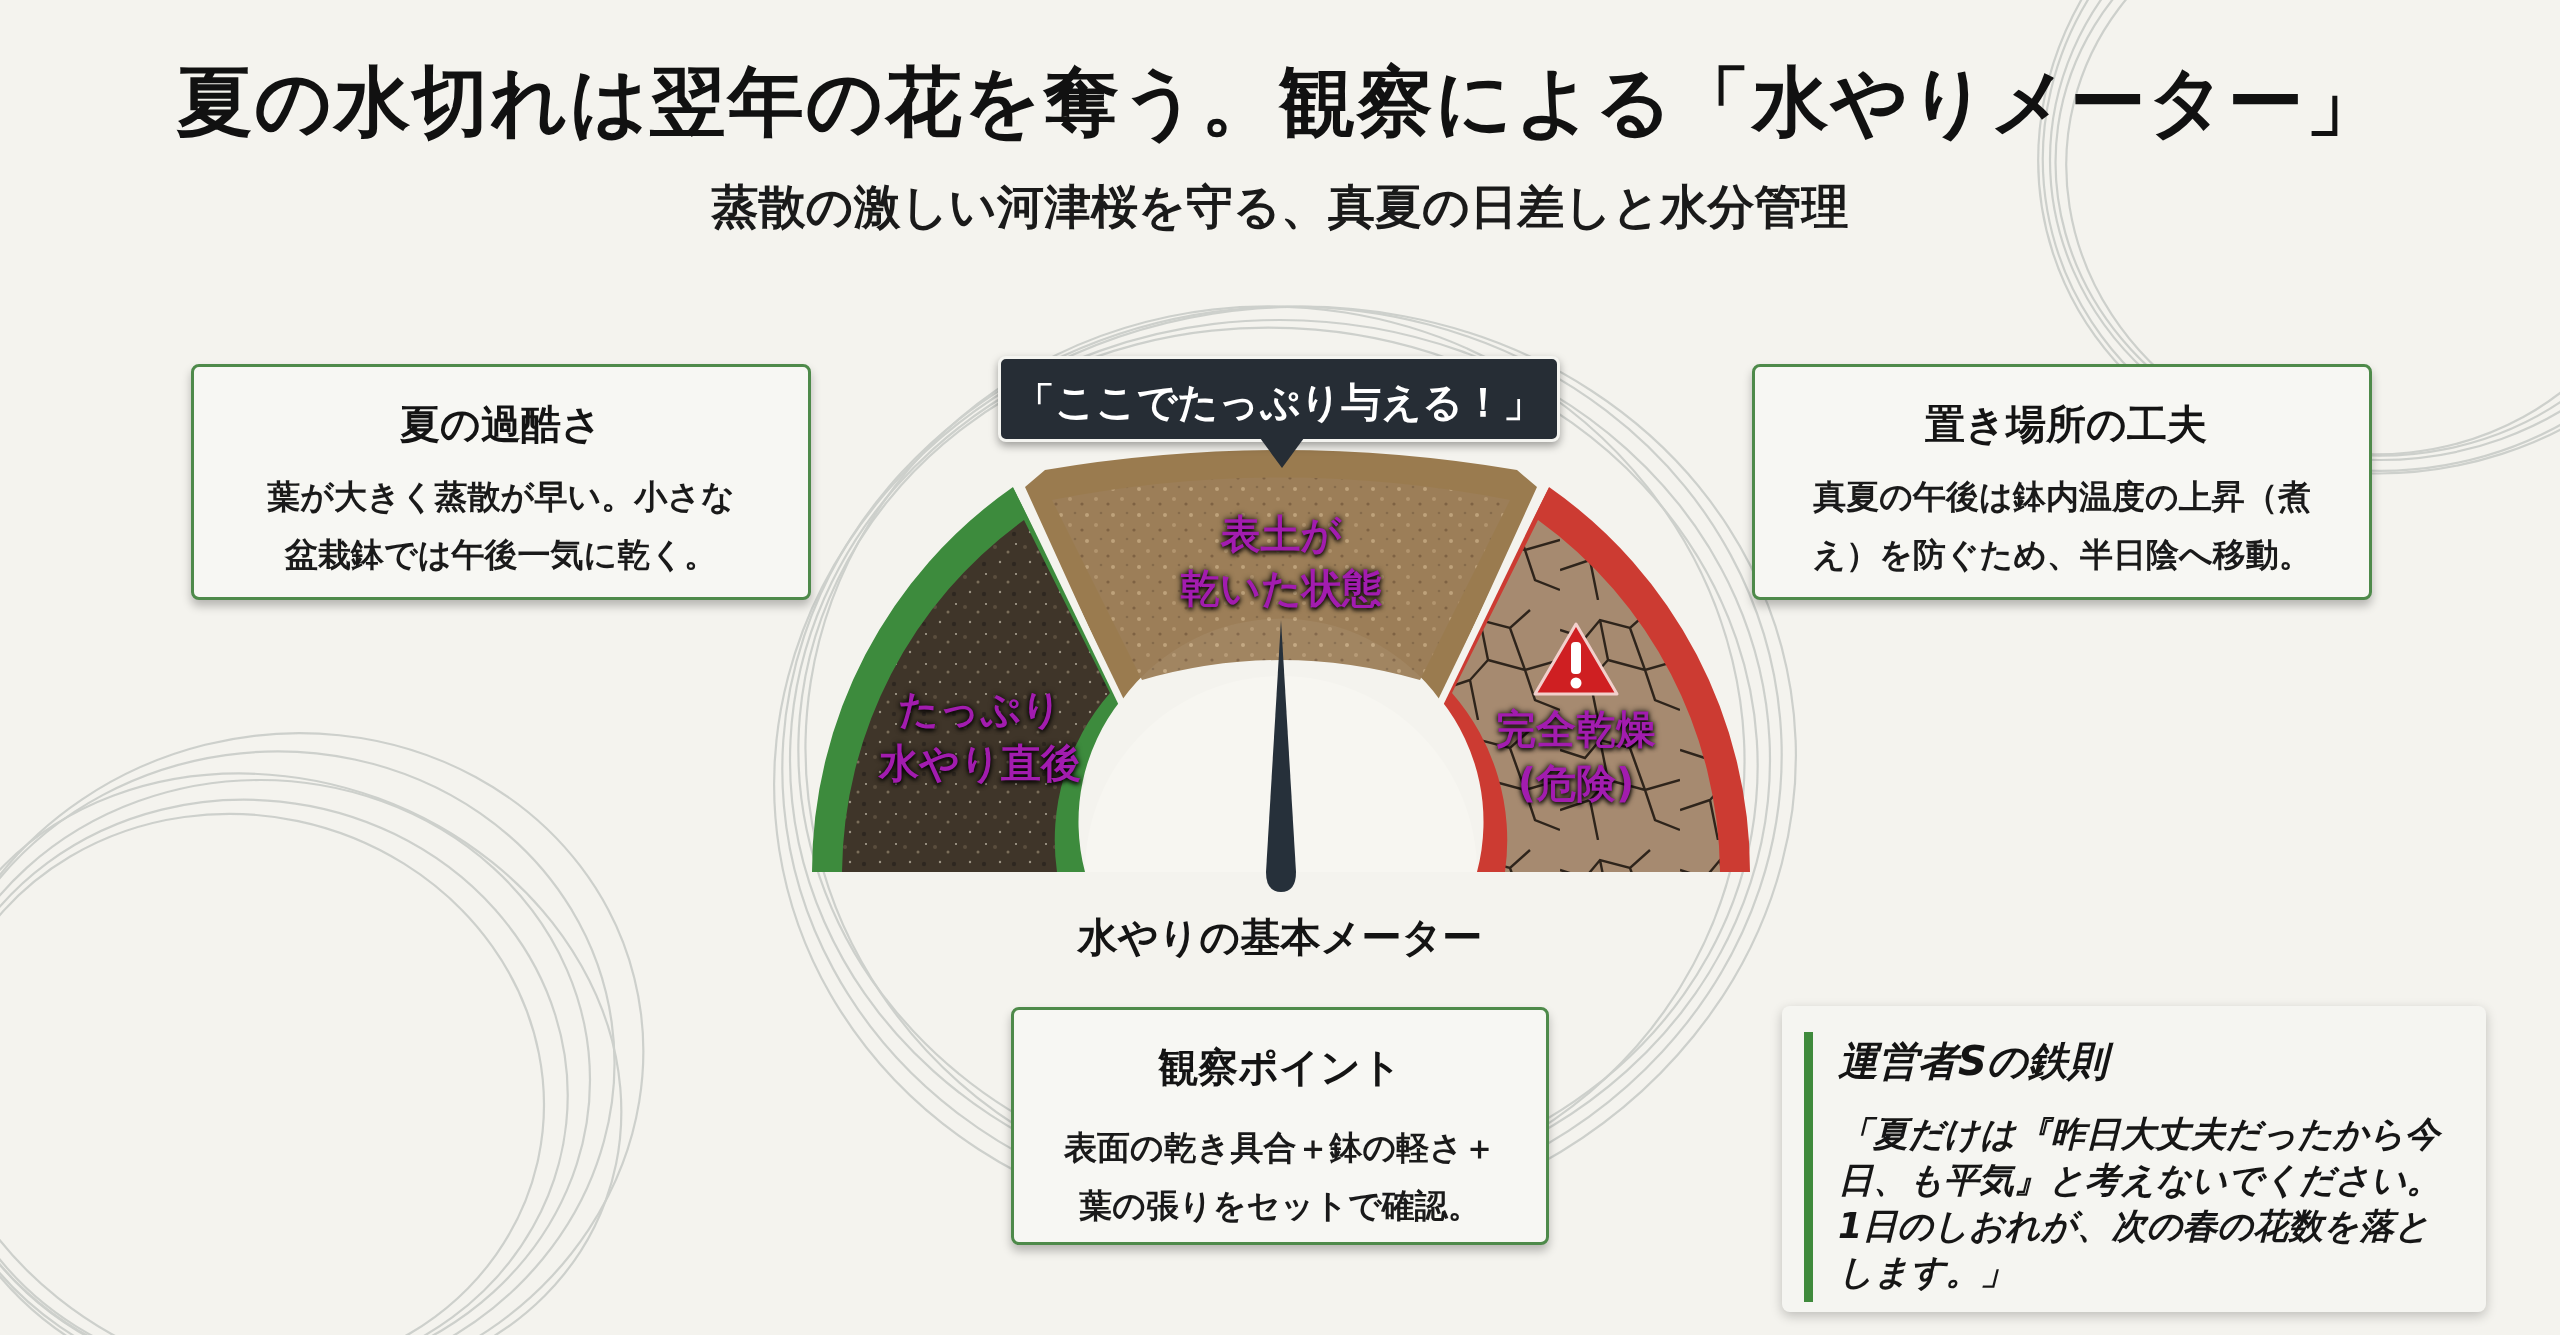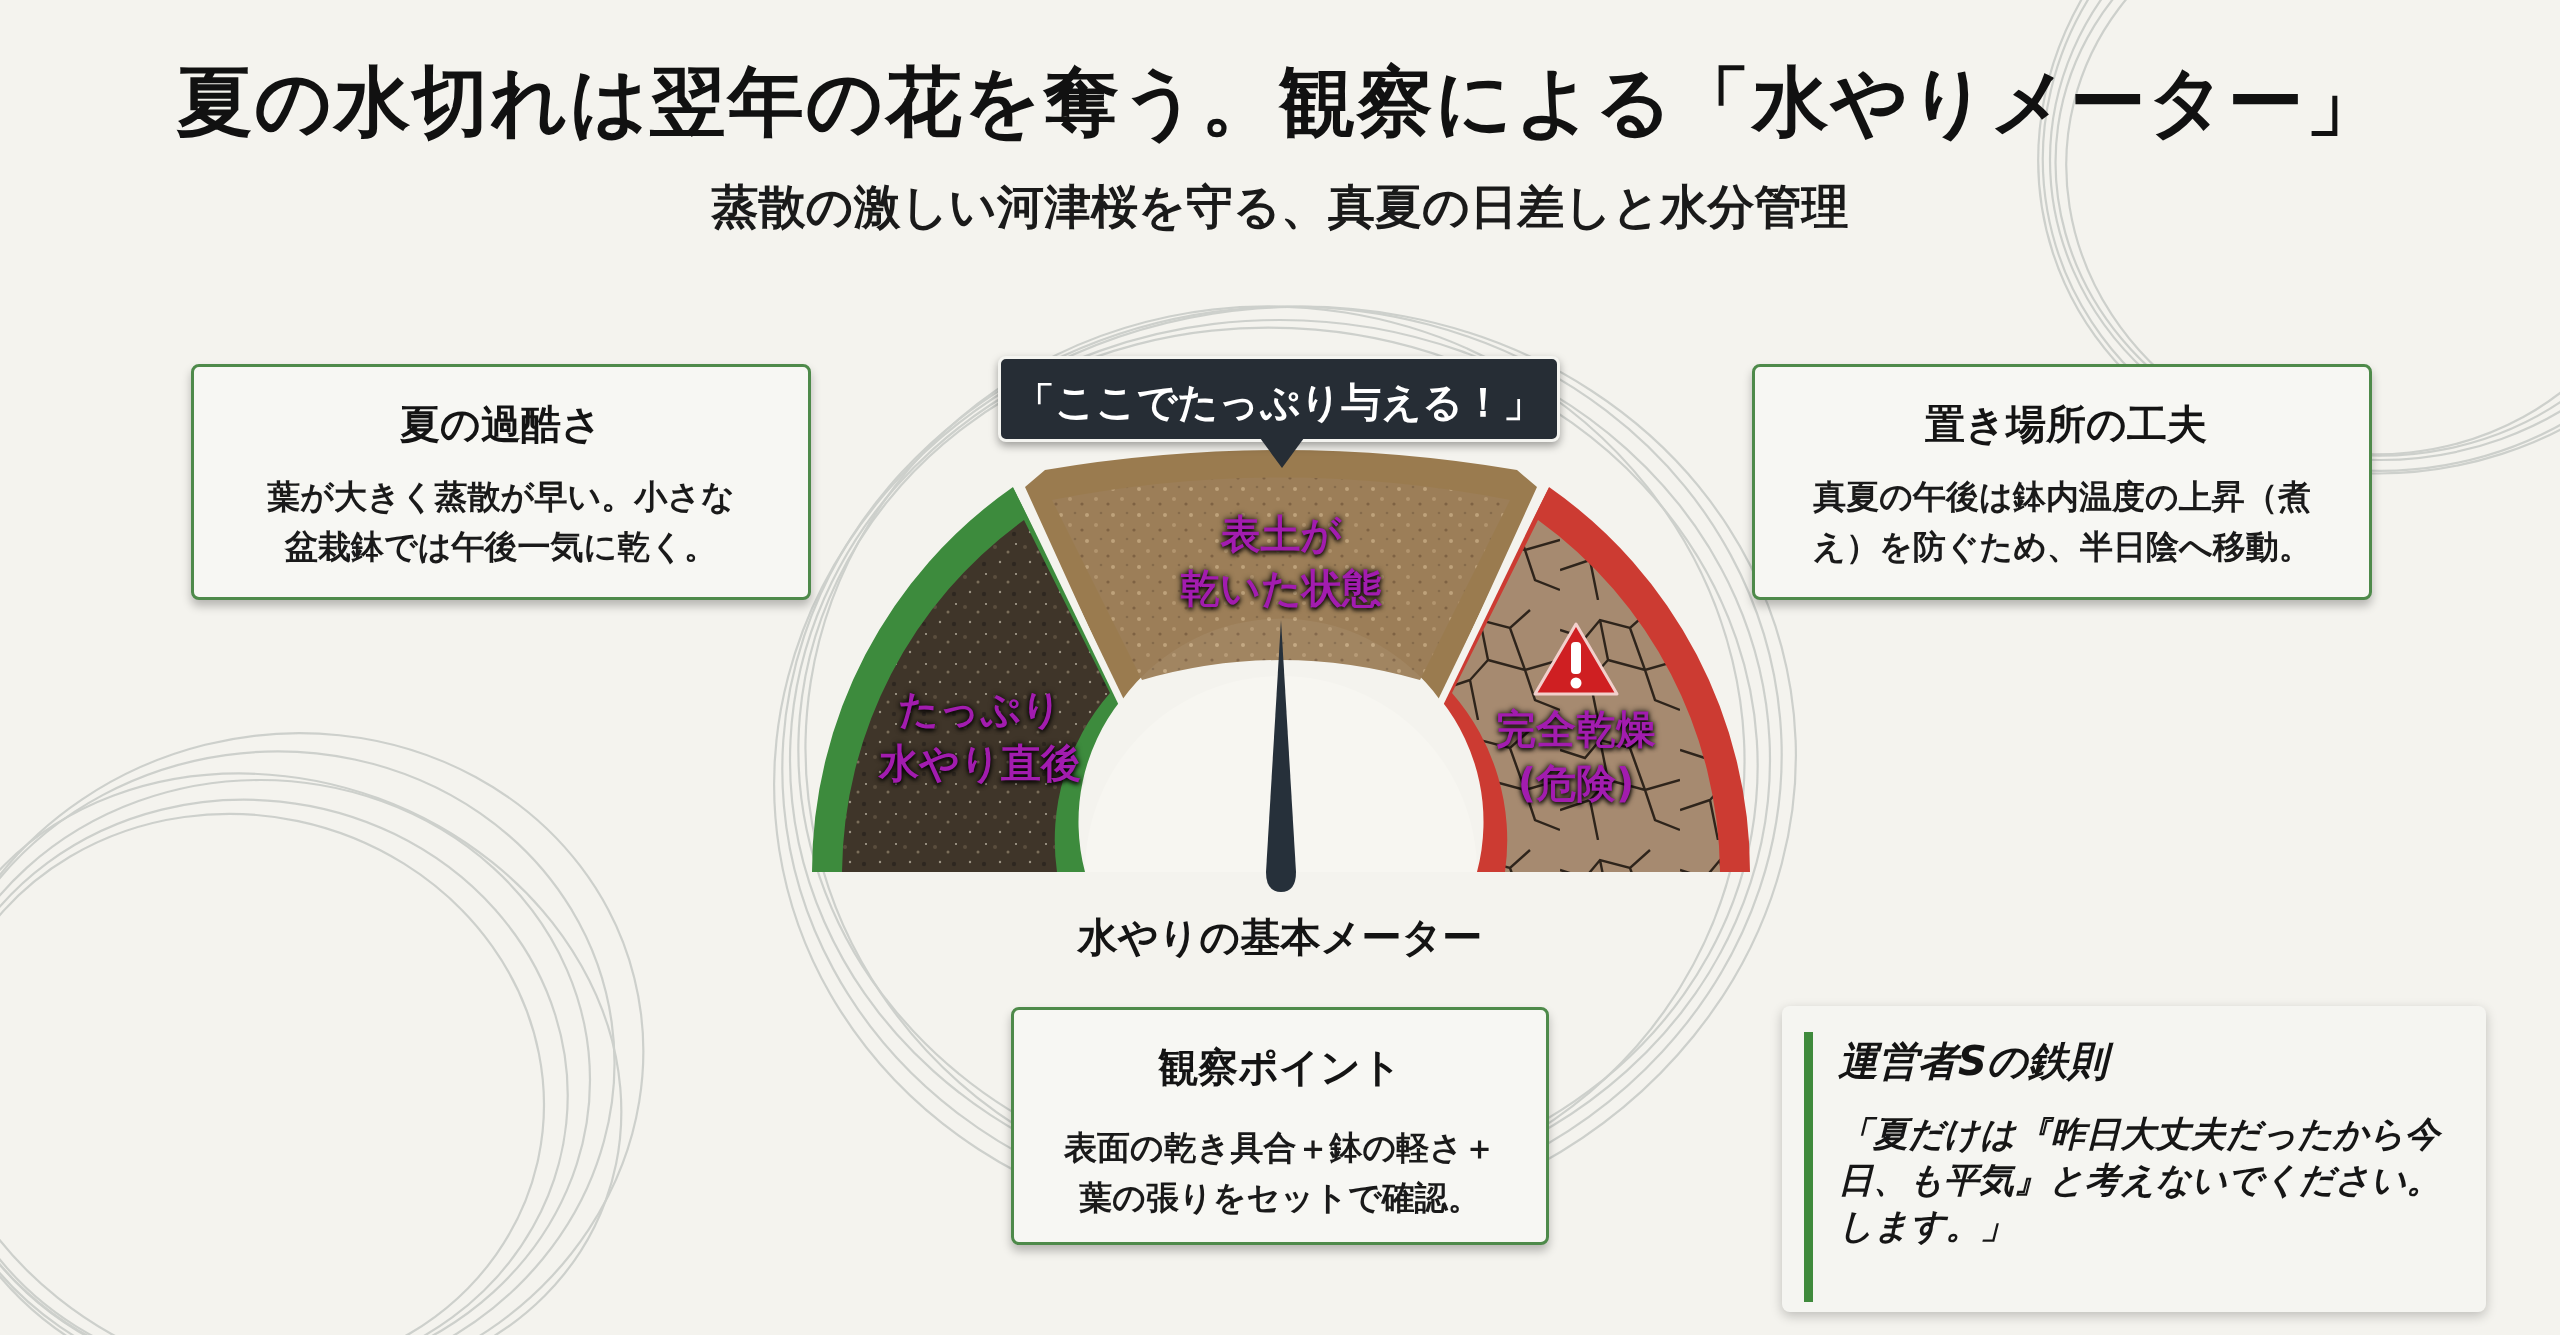--- a/index.html
+++ b/index.html
@@ -20,21 +20,21 @@
     font-size: 47px; font-weight: bold; color: #1a1a1a;
   }
   .card {
     position: absolute; box-sizing: border-box;
     background: #f7f7f3; border: 3px solid #4e8a4a; border-radius: 8px;
     box-shadow: 0 6px 10px rgba(0,0,0,0.25);
     text-align: center;
     font-family: Liberation Serif, serif;
   }
   .card h3 { margin: 0; font-size: 40px; font-weight: bold; color: #141414; }
-  .card p { margin: 0; font-size: 33px; font-weight: bold; line-height: 50px; color: #1a1a1a; }
+  .card p { margin: 8px; font-size: 33px; font-weight: bold; line-height: 50px; color: #1a1a1a; }
   #card-left { left: 191px; top: 364px; width: 620px; height: 236px; padding-top: 30px; }
   #card-left h3 { margin-bottom: 20px; }
   #card-right { left: 1752px; top: 364px; width: 620px; height: 236px; padding-top: 30px; }
   #card-right h3 { margin-bottom: 20px; padding-left: 8px; }
   #card-bottom { left: 1011px; top: 1007px; width: 538px; height: 238px; padding-top: 30px; }
   #card-bottom h3 { margin-bottom: 28px; }
   #card-quote {
     position: absolute; left: 1782px; top: 1006px; width: 704px; height: 306px;
     background: #f5f5f1; border-radius: 8px; box-shadow: 0 4px 12px rgba(0,0,0,0.22);
     box-sizing: border-box; padding: 28px 24px 0 56px; font-style: italic;
@@ -173,14 +173,15 @@
   <h3>観察ポイント</h3>
   <p>表面の乾き具合＋鉢の軽さ＋</p>
   <p>葉の張りをセットで確認。</p>
 </div>
 
 <div id="card-quote">
   <div class="bar"></div>
   <h3>運営者Sの鉄則</h3>
   <p>「夏だけは『昨日大丈夫だったから今</p>
   <p>日、も平気』と考えないでください。</p>
+  <p>1日のしおれが、次の春の花数を落と</p>
   <p>します。」</p>
 </div>
 
 </body></html>

